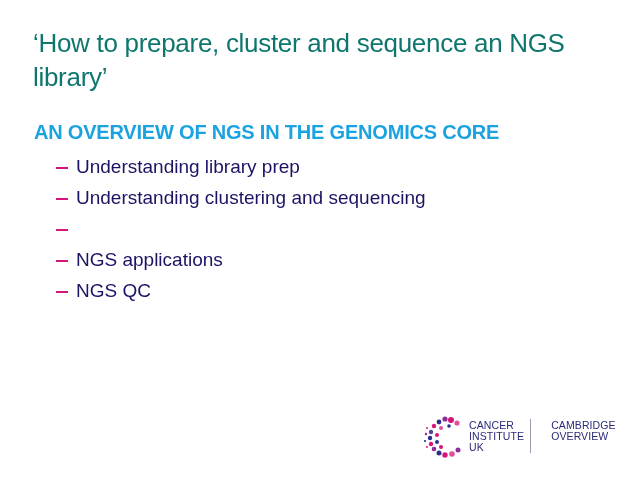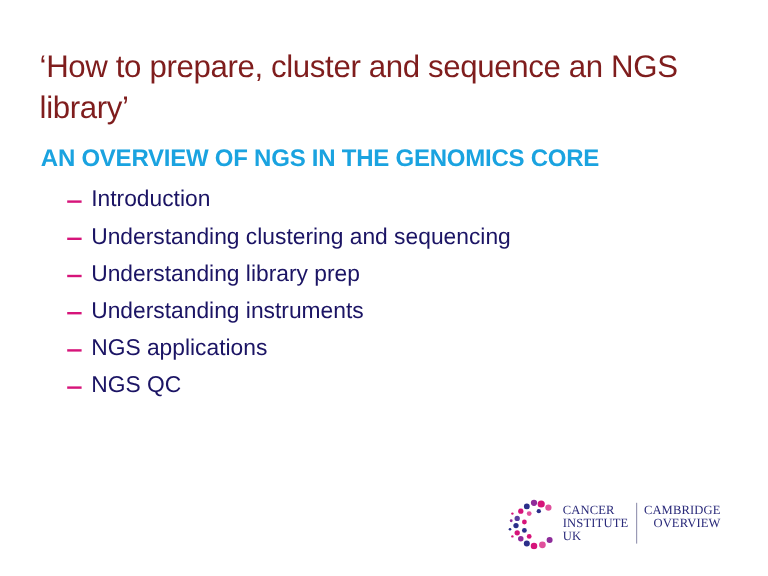--- a/index.html
+++ b/index.html
@@ -1,59 +1,54 @@
 <!DOCTYPE html>
 <html><head>
   <meta charset="utf-8">
   <style>
     html, body { margin: 0; padding: 0; }
     body {
       width: 640px; height: 480px; background: #ffffff; position: relative; overflow: hidden;
       font-family: "Liberation Sans", "DejaVu Sans", sans-serif;
     }
     .title {
-      position: absolute; left: 33px; top: 38px; width: 580px;
-      font-size: 26px; line-height: 34px; color: #7f1d1d; font-weight: normal;
+      position: absolute; left: 33px; top: 26px; width: 580px;
+      font-size: 26px; line-height: 34px; color: #0f766e; font-weight: normal;
       letter-spacing: -0.3px;
     }
     .heading {
       position: absolute; left: 34px; top: 121px;
       font-size: 20px; font-weight: bold; color: #1aa3e0; letter-spacing: -0.2px;
     }
     .bullets { position: absolute; left: 56px; top: 151px; margin: 0; padding: 0; list-style: none; }
     .bullets li { height: 31px; display: flex; align-items: center; font-size: 19px; color: #1b1464; }
     .dash { display: inline-block; width: 12px; height: 2px; background: #d6147a; margin-right: 8px; margin-top: 2px; }
-    .logo { position: absolute; left: 423px; top: 414px; height: 44px; display: flex; align-items: center; font-family: Liberation Serif, serif; }
+    .logo { position: absolute; left: 423px; top: 414px; height: 44px; display: flex; align-items: center; }
     .logo-mark { width: 42px; height: 44px; }
     .logo-text { font-size: 10.5px; line-height: 11px; color: #2a2a7a; margin-left: 4px; letter-spacing: 0.1px; }
     .logo-sep { width: 1px; height: 34px; background: #9a9ab5; margin: 0 6px; }
   </style>
 </head>
 <body>
 
 <div class="title">‘How to prepare, cluster and sequence an NGS library’</div>
 
 <div class="heading">AN OVERVIEW OF NGS IN THE GENOMICS CORE</div>
 
 <ul class="bullets">
   <li>
       <span class="dash"></span>
-      <span>Introduction</span>
+      <span>Understanding library prep</span>
     </li>
   <li>
       <span class="dash"></span>
       <span>Understanding clustering and sequencing</span>
     </li>
   <li>
       <span class="dash"></span>
-      <span>Understanding library prep</span>
-    </li>
-  <li>
-      <span class="dash"></span>
-      <span>Understanding instruments</span>
     </li>
   <li>
       <span class="dash"></span>
       <span>NGS applications</span>
     </li>
   <li>
       <span class="dash"></span>
       <span>NGS QC</span>
     </li>
 </ul>
@@ -84,17 +79,17 @@
       <circle cx="4" cy="14" r="1" fill="#d6147a"></circle>
         <circle cx="4" cy="33" r="1" fill="#d6147a"></circle>
     </g>
   </svg>
   <div class="logo-text">
     <div>CANCER</div>
     <div>INSTITUTE</div>
     <div>UK</div>
   </div>
   <div class="logo-sep"></div>
-  <div class="logo-text" style="margin-left:0; margin-top:-11px;text-align:right;">
+  <div class="logo-text" style="margin-left:14px; margin-top:-11px;">
     <div>CAMBRIDGE</div>
     <div>OVERVIEW</div>
   </div>
 </div>
 
 </body></html>

